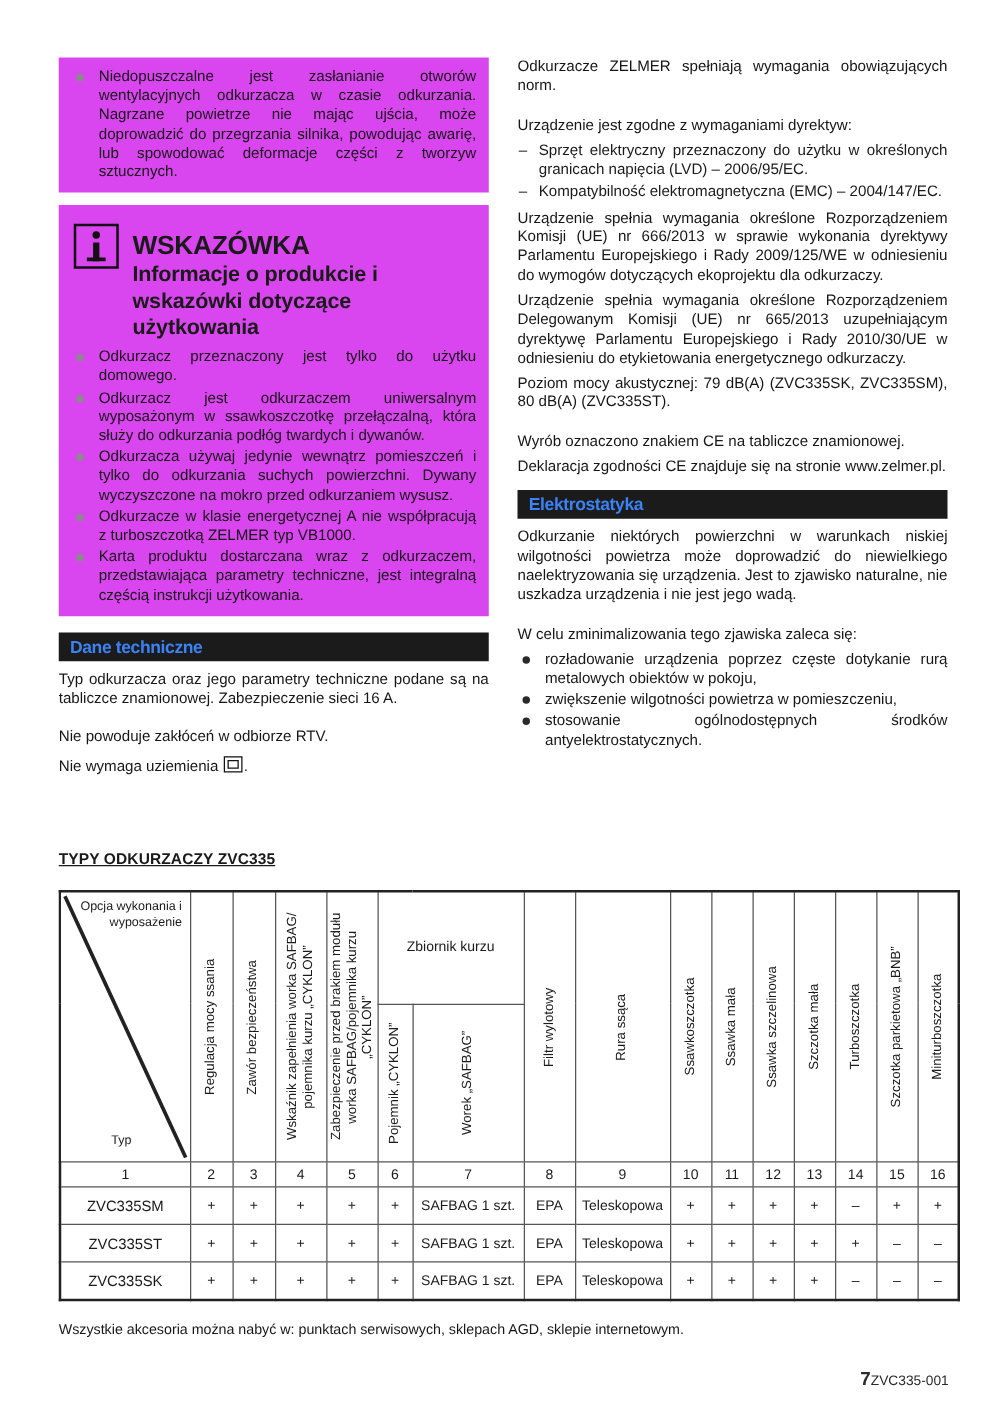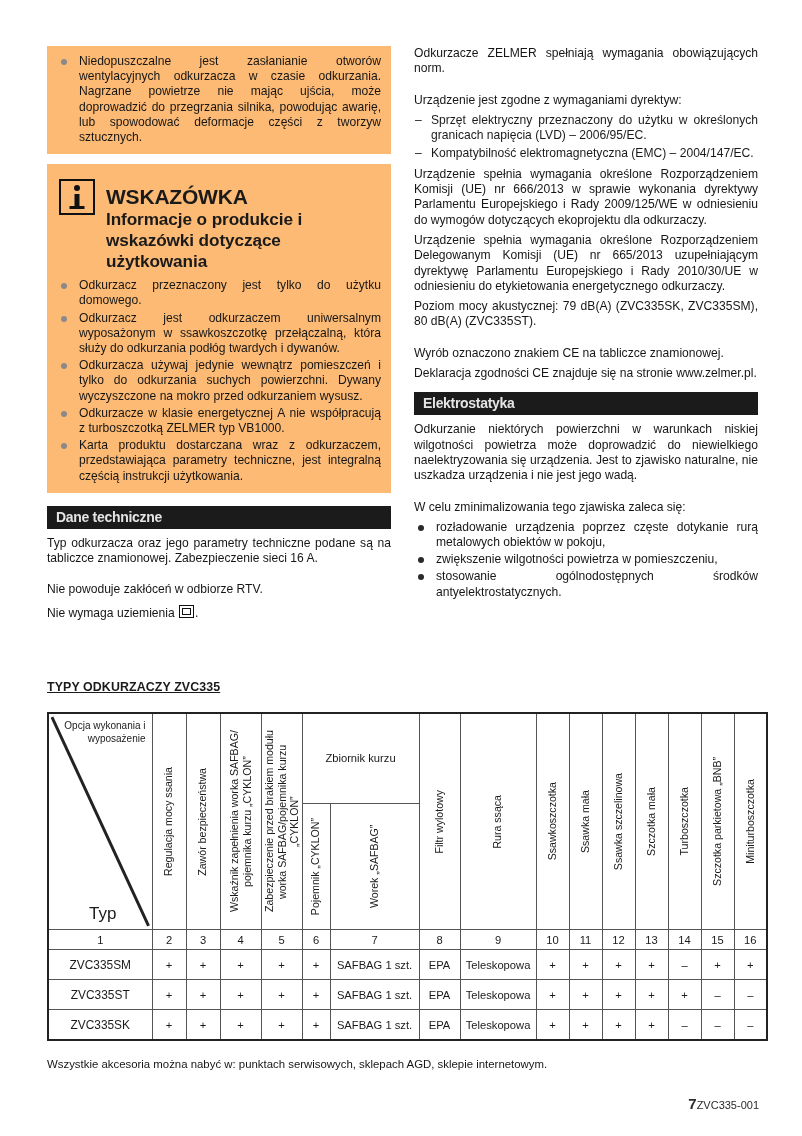--- a/index.html
+++ b/index.html
@@ -20,21 +20,21 @@
     position:absolute;
     left:47px; top:46px;
     width:712px;
     display:flex;
     gap:23px;
   }
   .col{width:344px;}
 
   
   .shade{
-    background:#fdba74;
+    background:#d946ef;
     padding:8px 10px 9px 10px;
   }
   .shade.second{padding-top:6px;}
 
   ul.bullets{margin:0;padding:0;list-style:none;}
   ul.bullets li{
     position:relative;
     padding-left:22px;
     margin-bottom:2px;
     font-size:12.1px;
@@ -94,21 +94,21 @@
   .tipsub{
     font-size:17.2px;
     font-weight:bold;
     line-height:21px;
     letter-spacing:-0.1px;
   }
 
   
   .barhead{
     background:#1b1b1b;
-    color:#e5e5e5;
+    color:#3b82f6;
     font-size:14px;
     font-weight:bold;
     letter-spacing:-0.3px;
     padding:3px 9px 4px 9px;
     margin:13px 0 7px 0;
   }
   .barhead.tight{margin-top:11px;}
 
   p.body{
     margin:0 0 5px 0;
@@ -203,22 +203,22 @@
   .cornercell .opt{
     position:absolute;
     right:6px;top:6px;
     width:86px;
     font-size:10px;
     line-height:12.6px;
     text-align:right;
   }
   .cornercell .typ{
     position:absolute;
-    left:40px;bottom:5px;
-    font-size:17px;
+    left:40px;bottom:11px;
+    font-size:10px;
   }
   .numrow td{height:19px;font-size:10.8px;}
   .datarow td{height:29px;font-size:11.6px;}
   .datarow td.type{font-size:11.9px;}
   .hdrtall{height:212px;}
 
   .footnote{
     position:absolute;
     left:47px; top:1058px;
     font-size:11.4px;

